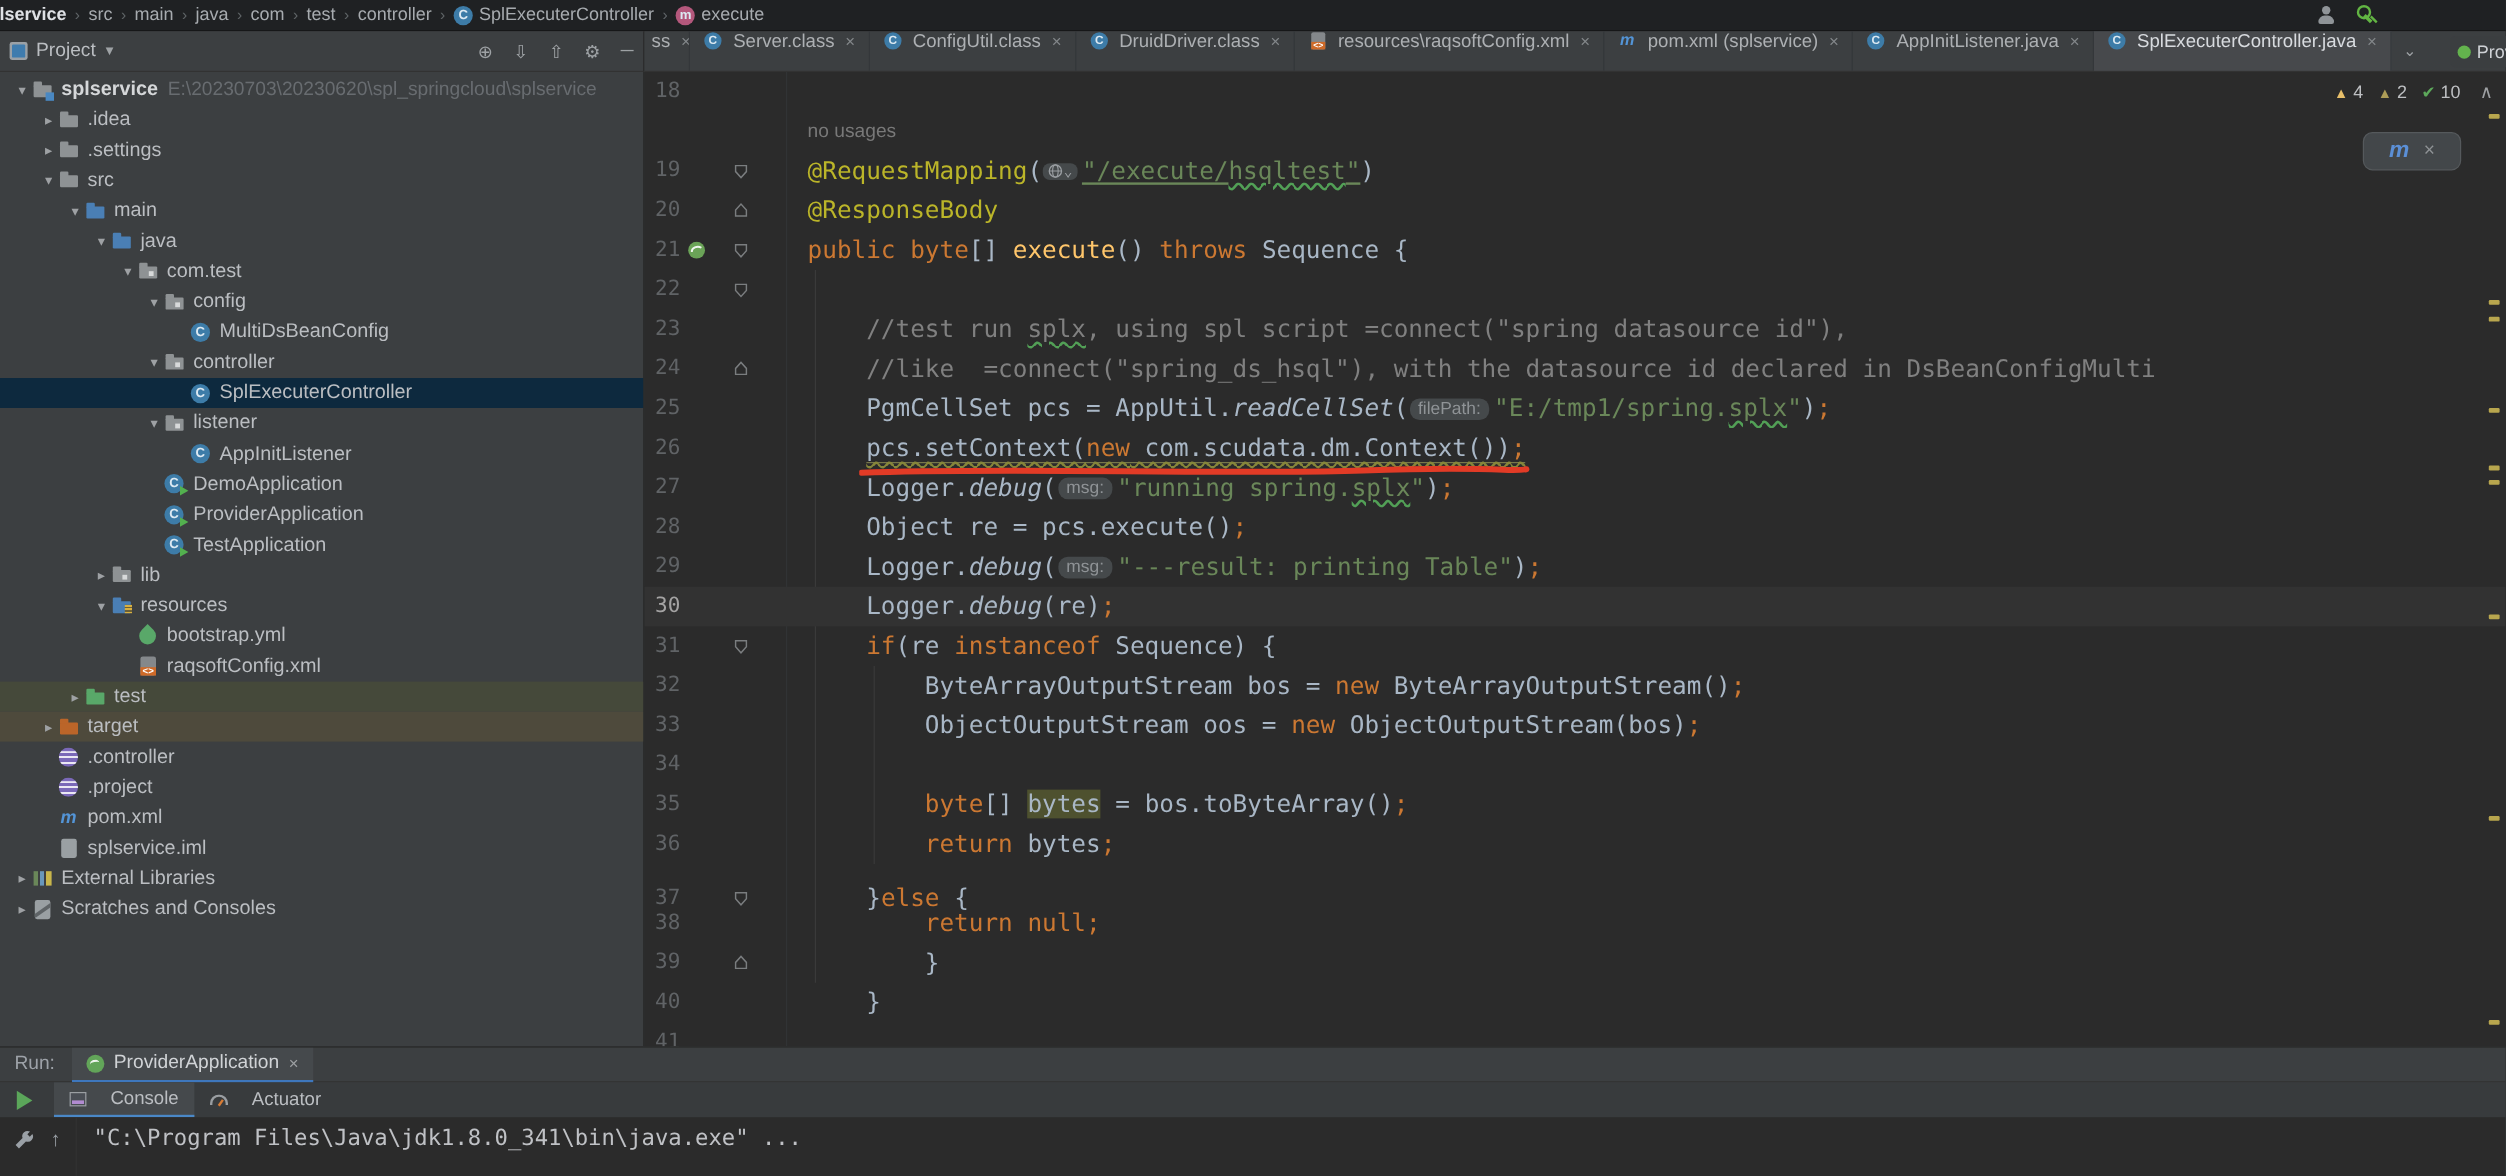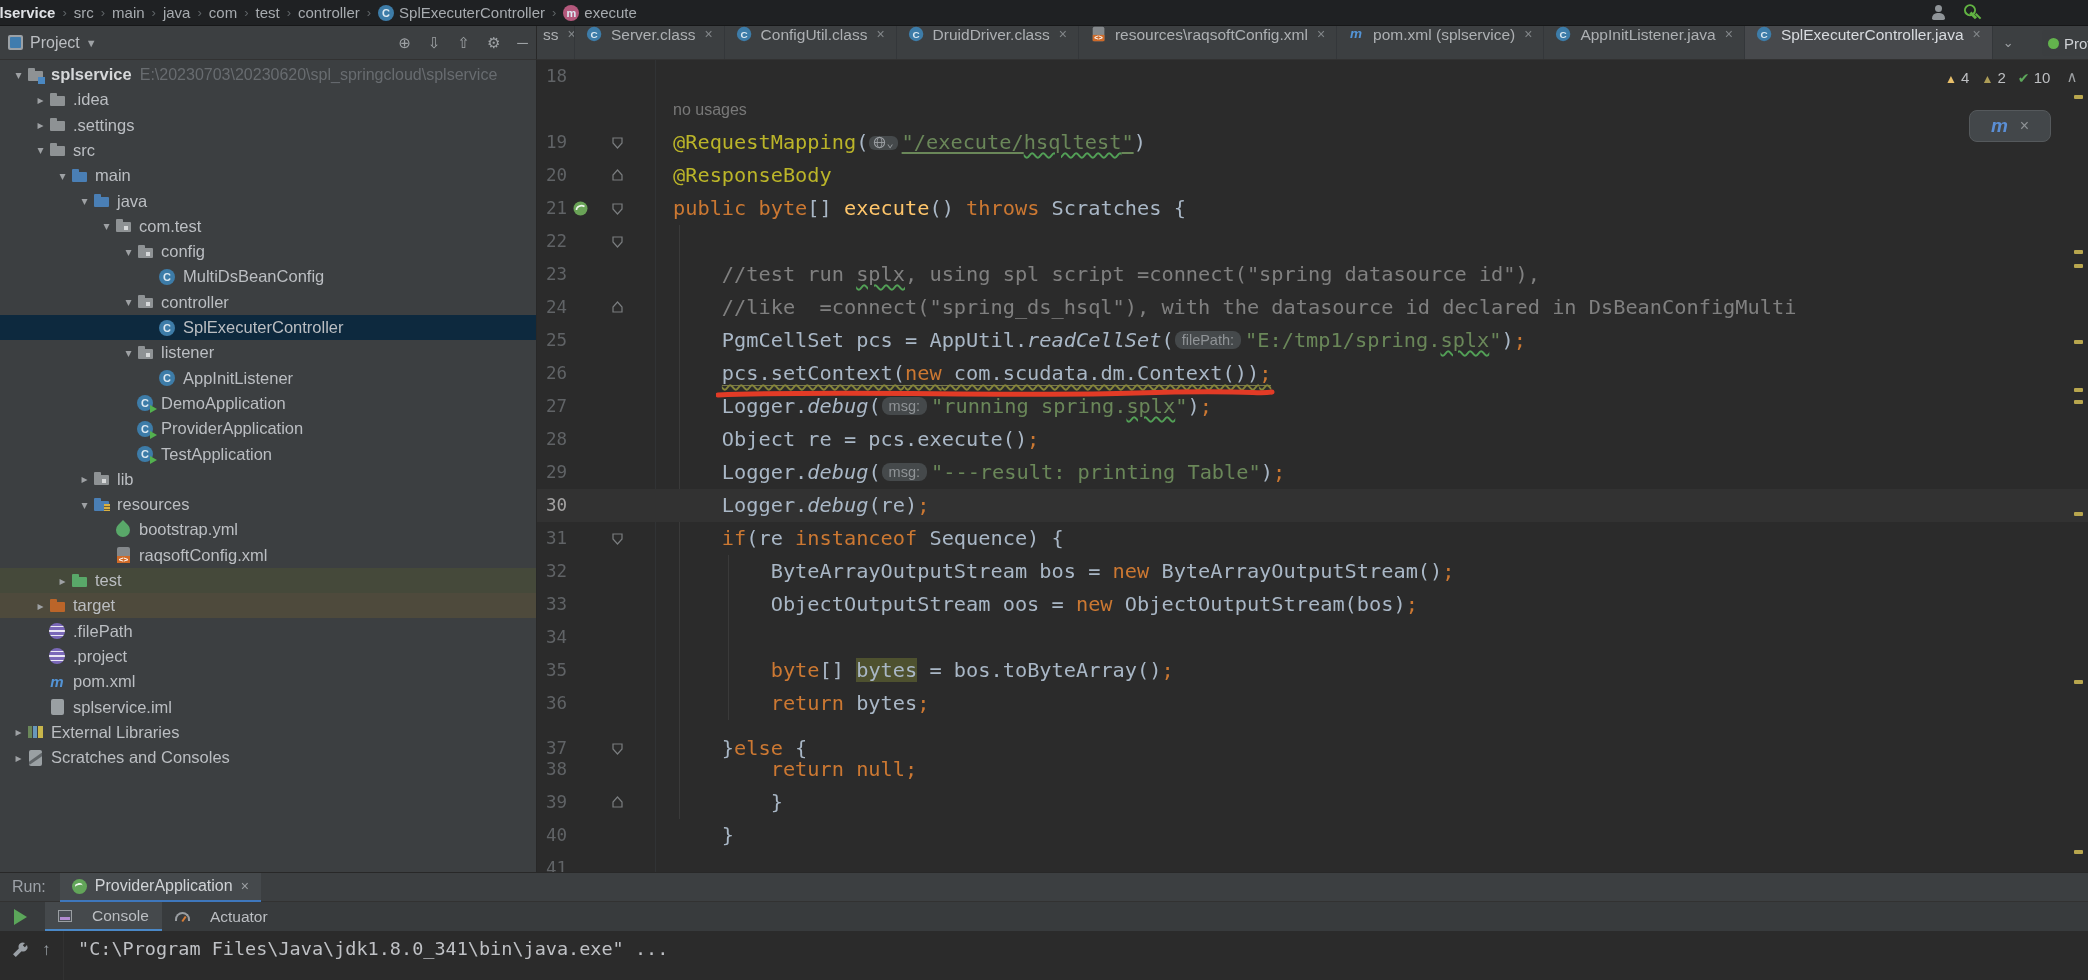--- a/index.html
+++ b/index.html
@@ -408,21 +408,21 @@
     <div class="trow hl-brown" style="top: 533.3px; padding-left: 32px;">
       <span class="chev">▸</span>
       <span class="ic fold-base" style="--fc: #bb6529;"></span>
       <span class="lbl">target</span>
     </div>
     <div class="trow" style="top: 558.6px; padding-left: 32px;">
       <span class="chev"></span>
       <span class="ic">
         <span class="bdg ecl-ic" style="left: 0px; top: 0px;"></span>
       </span>
-      <span class="lbl">.filePath</span>
+      <span class="lbl">.controller</span>
     </div>
     <div class="trow" style="top: 583.9px; padding-left: 32px;">
       <span class="chev"></span>
       <span class="ic">
         <span class="bdg ecl-ic" style="left: 0px; top: 0px;"></span>
       </span>
       <span class="lbl">.project</span>
     </div>
     <div class="trow" style="top: 609.2px; padding-left: 32px;">
       <span class="chev"></span>
@@ -485,21 +485,21 @@
       </div>
       <div class="crow" style="top: 132px;">
         <span class="lnum">21</span>
         <span class="gicon"><svg width="15" height="15">
             <circle cx="7.5" cy="7.5" r="7" fill="#6aa357"></circle>
             <path d="M3.5 9 A5 4 0 0 1 11.5 5.5" stroke="#eef5ee" stroke-width="1.6" fill="none"></path>
           </svg></span>
         <span class="gfold"><svg width="13" height="15">
             <polygon points="2,3 11,3 11,8 6.5,13 2,8" fill="none" stroke="#7a7d7f" stroke-width="1.2"></polygon>
           </svg></span>
-        <span class="codepre"><span class="tk-k">public </span><span class="tk-k">byte</span><span class="tk-p">[] </span><span class="tk-f">execute</span><span class="tk-p">() </span><span class="tk-k">throws </span><span class="tk-p">Scratches {</span></span>
+        <span class="codepre"><span class="tk-k">public </span><span class="tk-k">byte</span><span class="tk-p">[] </span><span class="tk-f">execute</span><span class="tk-p">() </span><span class="tk-k">throws </span><span class="tk-p">Sequence {</span></span>
       </div>
       <div class="crow" style="top: 165px;">
         <span class="lnum">22</span>
         <span class="gfold"><svg width="13" height="15">
             <polygon points="2,3 11,3 11,8 6.5,13 2,8" fill="none" stroke="#7a7d7f" stroke-width="1.2"></polygon>
           </svg></span>
       </div>
       <div class="crow" style="top: 198px;">
         <span class="lnum">23</span>
         <span class="codepre"><span class="tk-c">    //test run </span><span class="tk-cw">splx</span><span class="tk-c">, using spl script =connect("spring datasource id"),</span></span>

